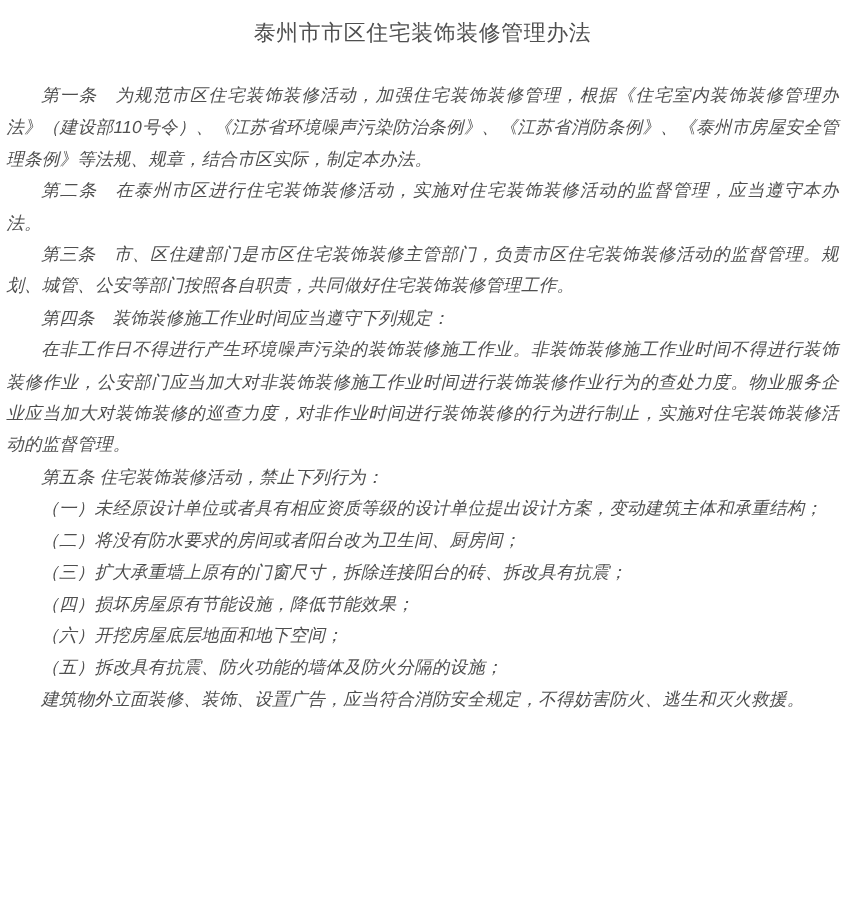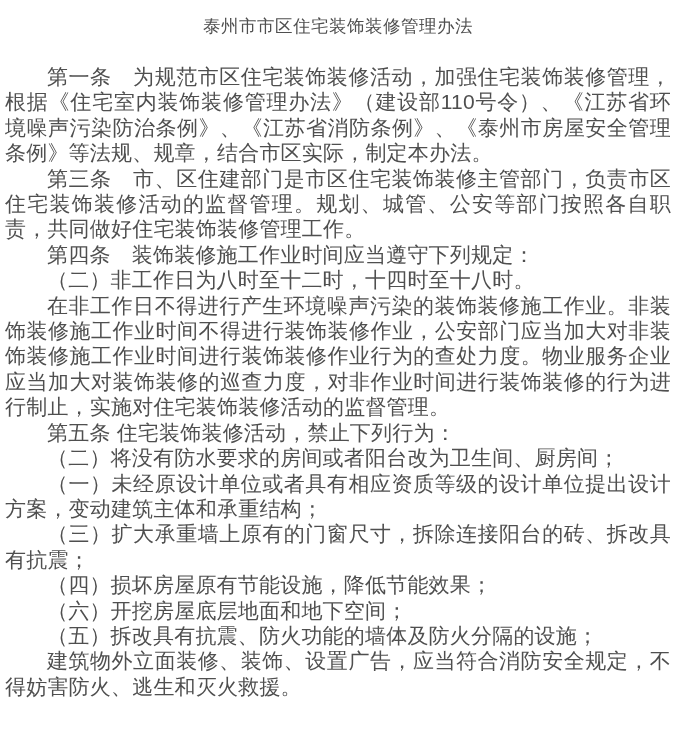--- a/index.html
+++ b/index.html
@@ -24,42 +24,43 @@
     margin: 0 0 25px 0;
     font-size: 17.5px;
     font-weight: 400;
     line-height: 25px;
     letter-spacing: 0.5px;
     text-align: center;
     color: var(--text-color, #4f4f4f);
   }
   .doc-body p {
     margin: 0;
-    font-size: 21px;
+    font-size: 14px;
     line-height: 25.4px;
     letter-spacing: 0.2px;
     color: var(--text-color, #4f4f4f);
     text-indent: 2em;
     text-align: justify;
     word-break: break-all;
+    font-style: italic;
   }
 </style>
 </head>
 <body>
 
 <div class="page">
   <h1 class="doc-title">泰州市市区住宅装饰装修管理办法</h1>
   <div class="doc-body">
       <p>第一条　为规范市区住宅装饰装修活动，加强住宅装饰装修管理，根据《住宅室内装饰装修管理办法》（建设部110号令）、《江苏省环境噪声污染防治条例》、《江苏省消防条例》、《泰州市房屋安全管理条例》等法规、规章，结合市区实际，制定本办法。</p>
+      <p>第二条　在泰州市区进行住宅装饰装修活动，实施对住宅装饰装修活动的监督管理，应当遵守本办法。</p>
       <p>第三条　市、区住建部门是市区住宅装饰装修主管部门，负责市区住宅装饰装修活动的监督管理。规划、城管、公安等部门按照各自职责，共同做好住宅装饰装修管理工作。</p>
       <p>第四条　装饰装修施工作业时间应当遵守下列规定：</p>
-      <p>（二）非工作日为八时至十二时，十四时至十八时。</p>
       <p>在非工作日不得进行产生环境噪声污染的装饰装修施工作业。非装饰装修施工作业时间不得进行装饰装修作业，公安部门应当加大对非装饰装修施工作业时间进行装饰装修作业行为的查处力度。物业服务企业应当加大对装饰装修的巡查力度，对非作业时间进行装饰装修的行为进行制止，实施对住宅装饰装修活动的监督管理。</p>
       <p>第五条 住宅装饰装修活动，禁止下列行为：</p>
+      <p>（一）未经原设计单位或者具有相应资质等级的设计单位提出设计方案，变动建筑主体和承重结构；</p>
       <p>（二）将没有防水要求的房间或者阳台改为卫生间、厨房间；</p>
-      <p>（一）未经原设计单位或者具有相应资质等级的设计单位提出设计方案，变动建筑主体和承重结构；</p>
       <p>（三）扩大承重墙上原有的门窗尺寸，拆除连接阳台的砖、拆改具有抗震；</p>
       <p>（四）损坏房屋原有节能设施，降低节能效果；</p>
       <p>（六）开挖房屋底层地面和地下空间；</p>
       <p>（五）拆改具有抗震、防火功能的墙体及防火分隔的设施；</p>
       <p>建筑物外立面装修、装饰、设置广告，应当符合消防安全规定，不得妨害防火、逃生和灭火救援。</p>
     </div>
 </div>
 
 </body></html>

